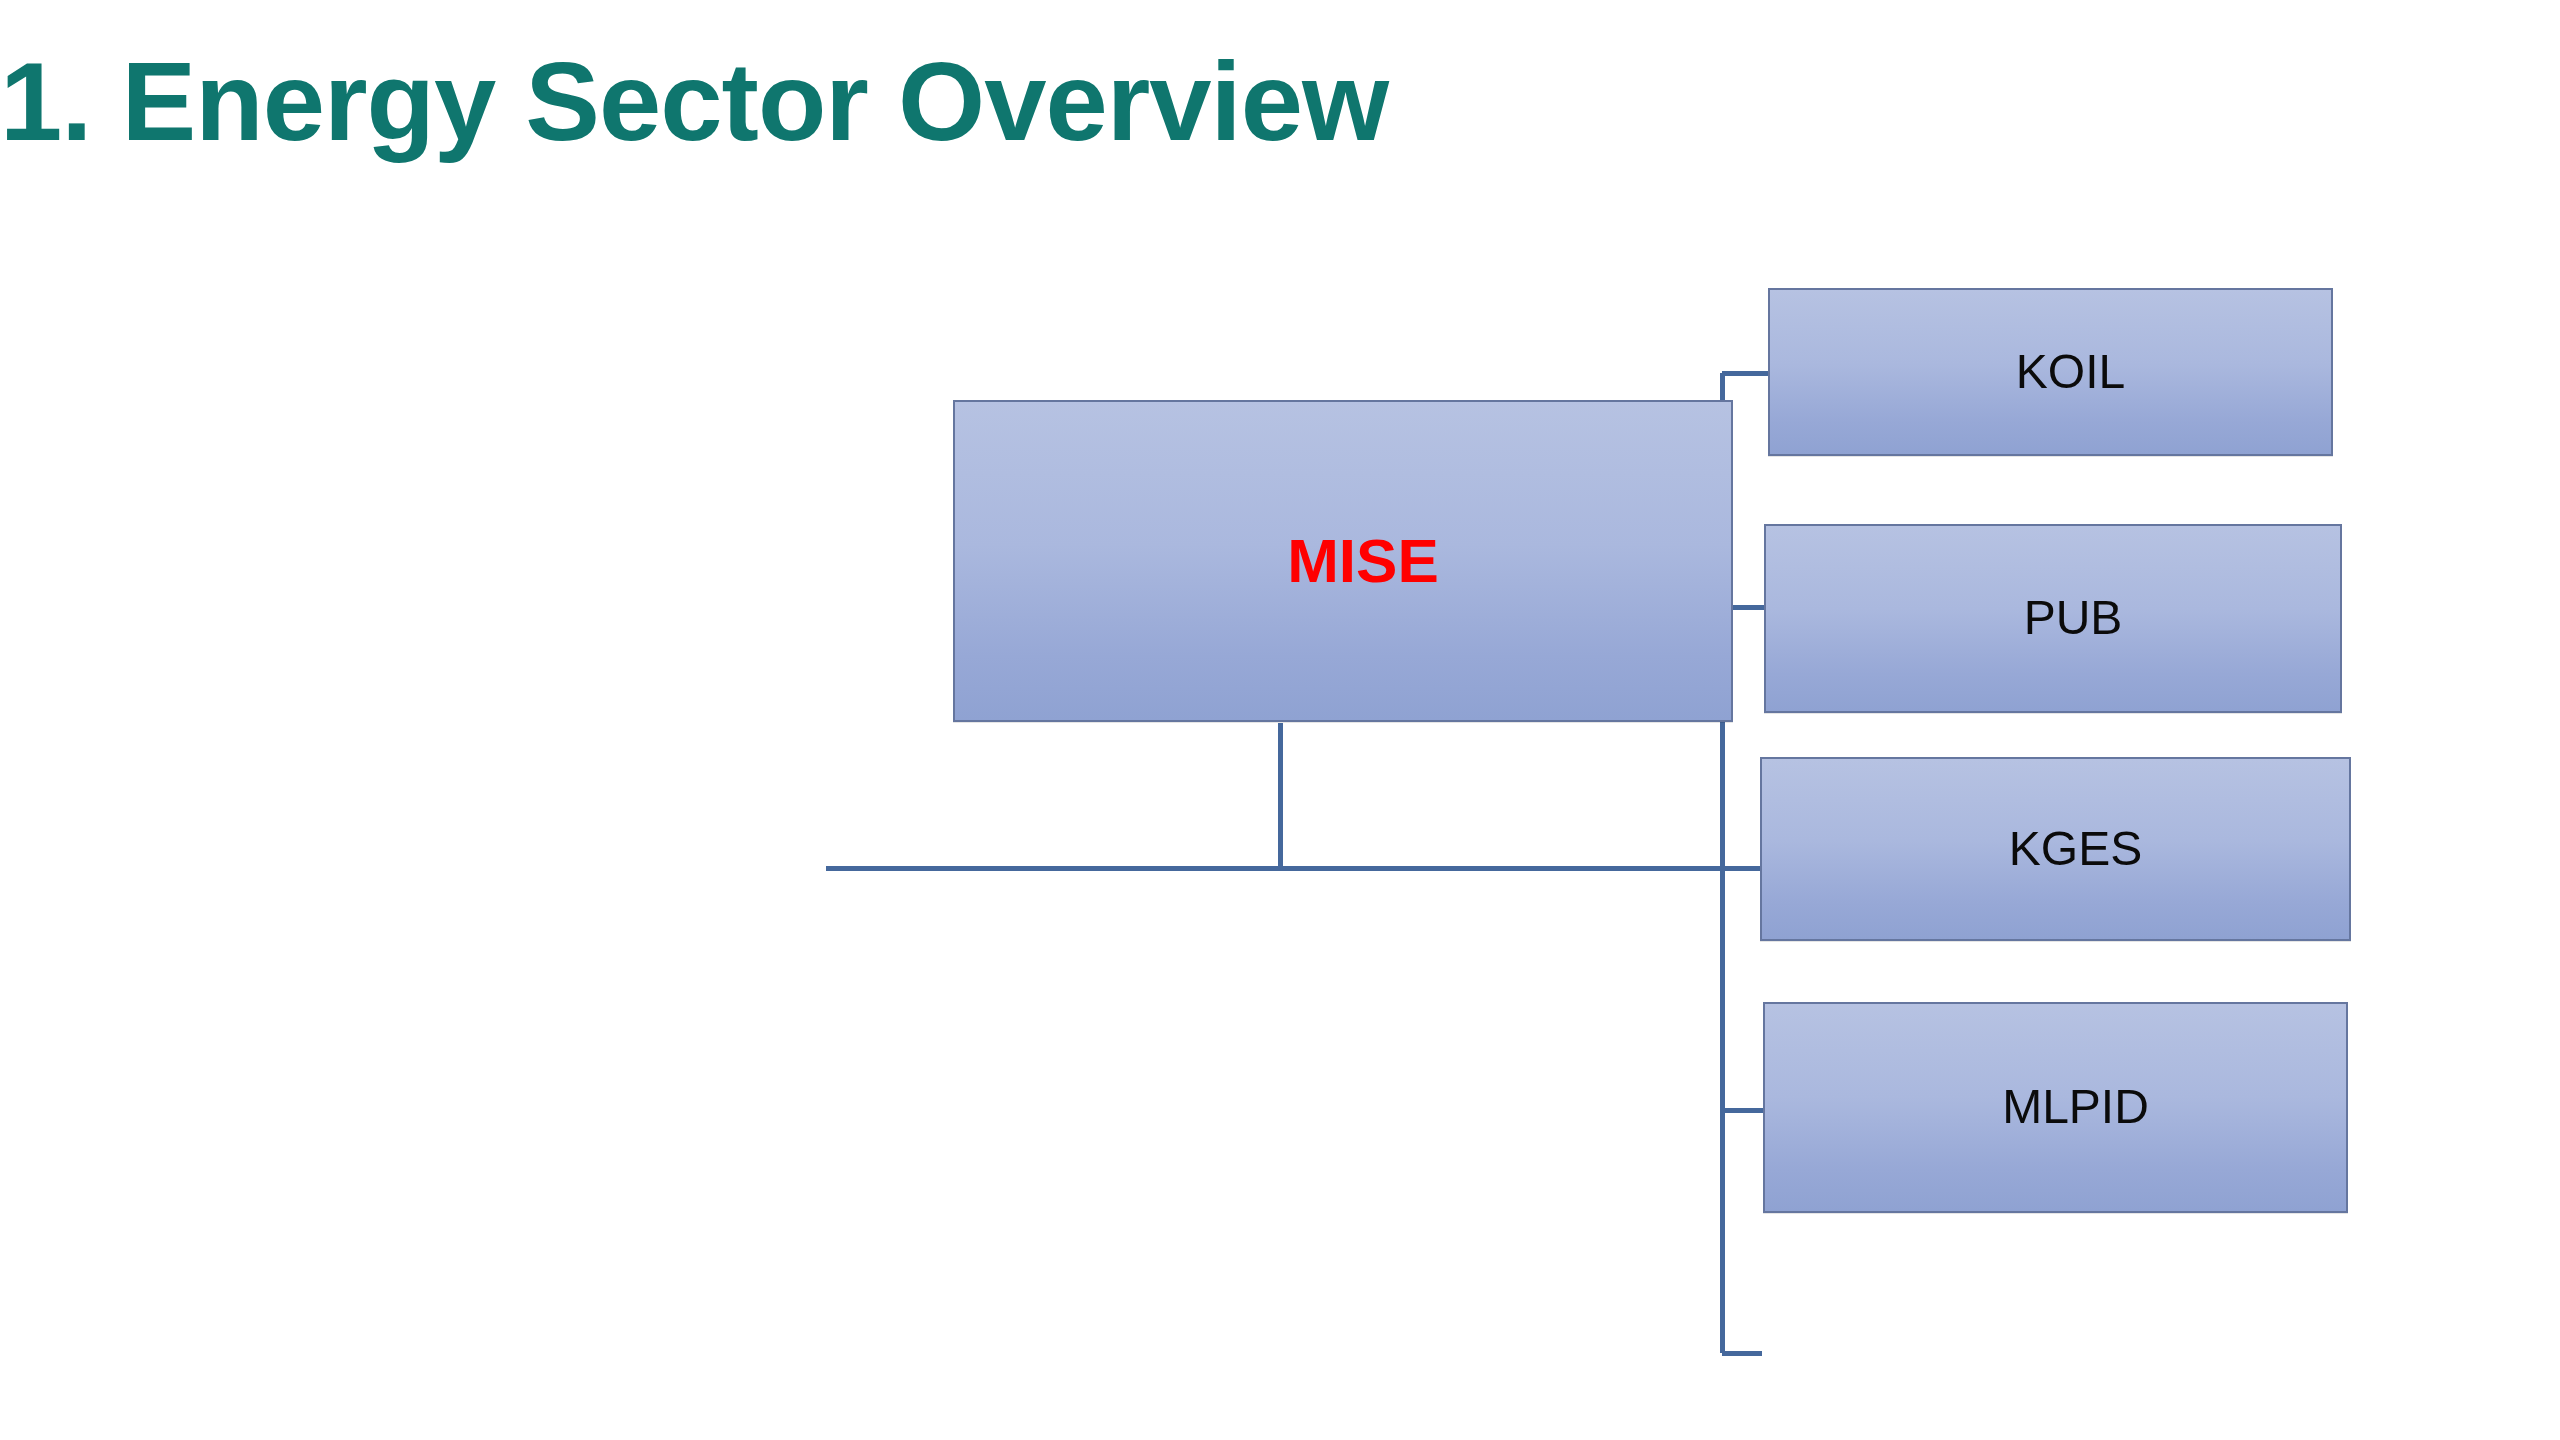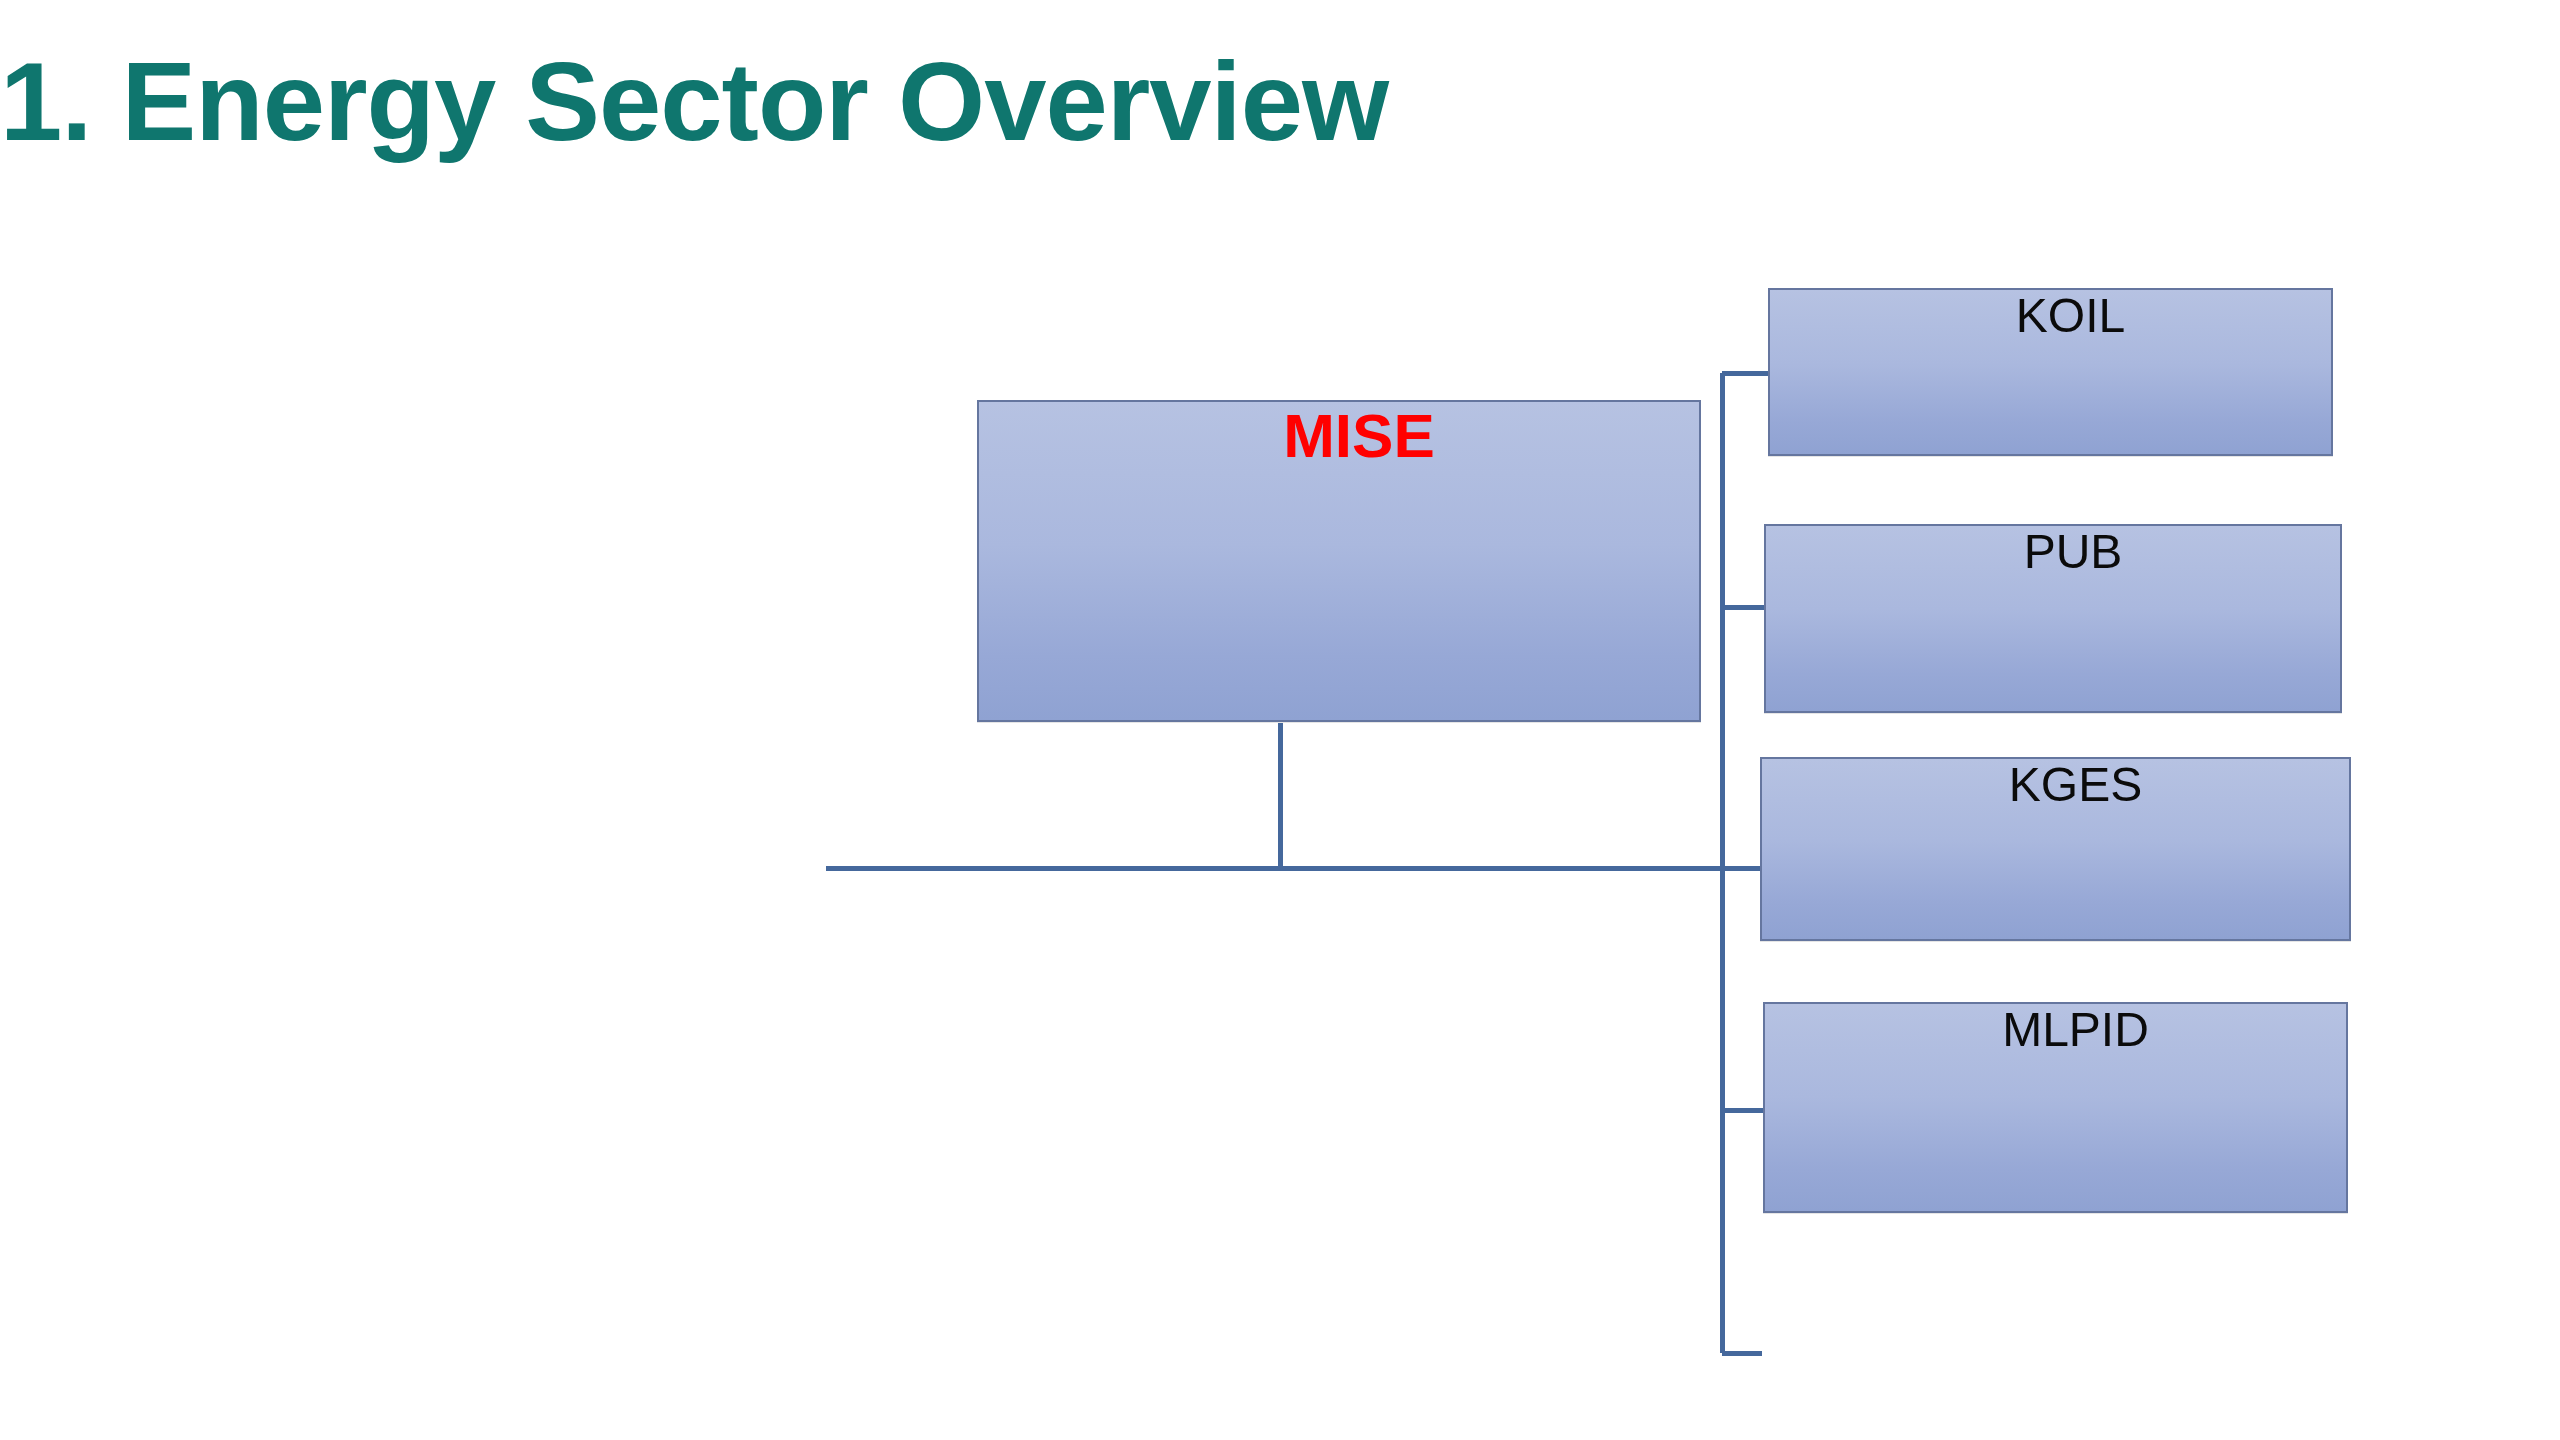--- a/index.html
+++ b/index.html
@@ -49,20 +49,21 @@
   }
 
   
   .node {
     position: absolute;
     box-sizing: border-box;
     background: linear-gradient(to bottom, #b6c2e2 0%, #aab8de 45%, #97a8d6 80%, #8fa2d2 100%);
     border: 2px solid #65769f;
     box-shadow: 0 1px 0 rgba(0,0,0,0.10);
     display: flex;
+    align-items: center;
     justify-content: center;
     text-align: center;
     overflow: hidden;
     padding-left: 40px;
   }
   .node .node-label {
     display: block;
     width: 100%;
     padding: 0 10px;
     box-sizing: border-box;
@@ -75,21 +76,21 @@
   }
   
   .node.plain .node-label {
     color: #0b0b0b;
     font-weight: normal;
   }
 
   
   #node-mise {
     left: 953px; top: 400px;
-    width: 724px; height: 322px; margin-left: 24px;
+    width: 780px; height: 322px;
   }
   #node-mise .node-label { font-size: 62px; line-height: 1.1; }
 
   #node-epd {
     left: 217px; top: 727px;
     width: 609px; height: 245px;
   }
   #node-epd .node-label { font-size: 50px; line-height: 1.18; }
 
   #node-koil {

